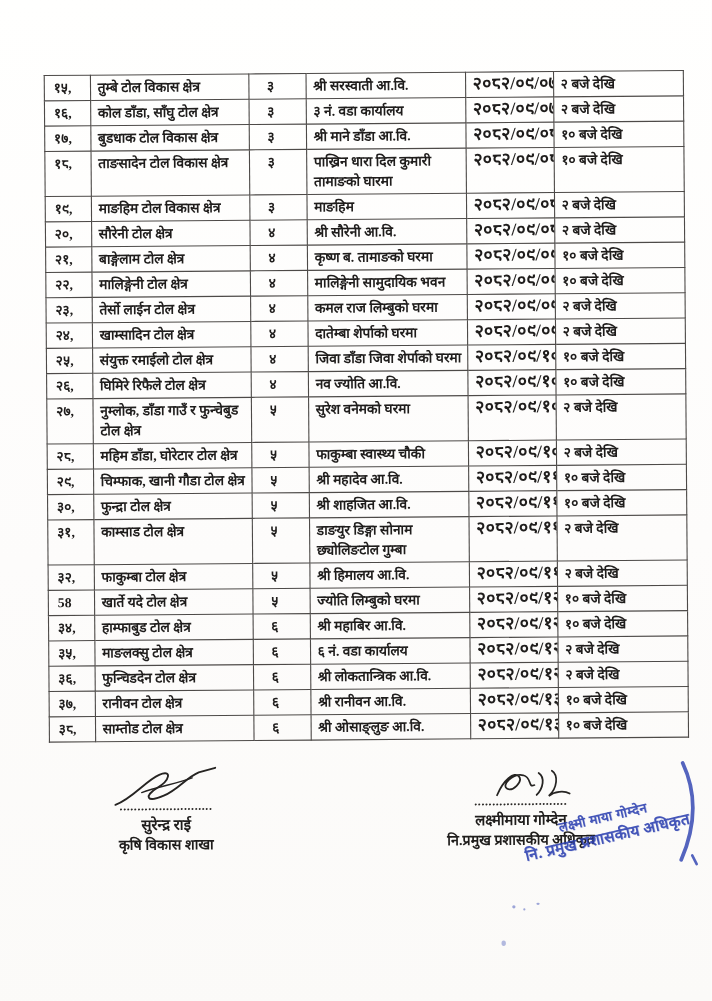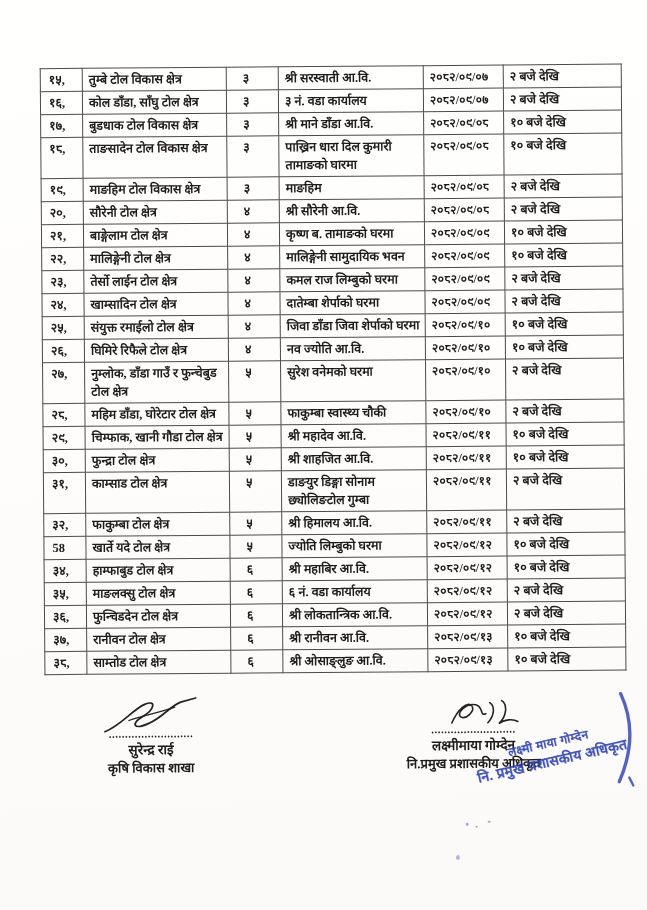--- a/index.html
+++ b/index.html
@@ -40,21 +40,21 @@
     letter-spacing: 0;
   }
   .col-sn    { width: 42px;  }
   .col-area  { width: 144px; }
   .col-ward  { width: 52px;  }
   .col-venue { width: 145px; }
   .col-date  { width: 80px;  }
   .col-time  { width: 118px; }
   td.cell-sn   { padding-left: 8px; }
   td.cell-ward { padding-left: 16px; }
-  td.cell-date { white-space: nowrap; font-size: 12px; letter-spacing: .2px; }
+  td.cell-date { white-space: nowrap; font-size: 16px; letter-spacing: .2px; }
   td.cell-time { white-space: nowrap; margin-top: 24px; }
   
   .sig-block { position: absolute; text-align: center; }
   .sig-left  { left: 88px;  top: 694px; width: 120px; }
   .sig-right { left: 398px; top: 694px; width: 145px; }
   .sig-scribble { display: block; margin: 0 auto -12px auto; }
   .sig-dots {
     font-size: 11px; letter-spacing: .5px; font-weight: 700;
     color: #2a2826; white-space: nowrap; overflow: hidden;
   }

